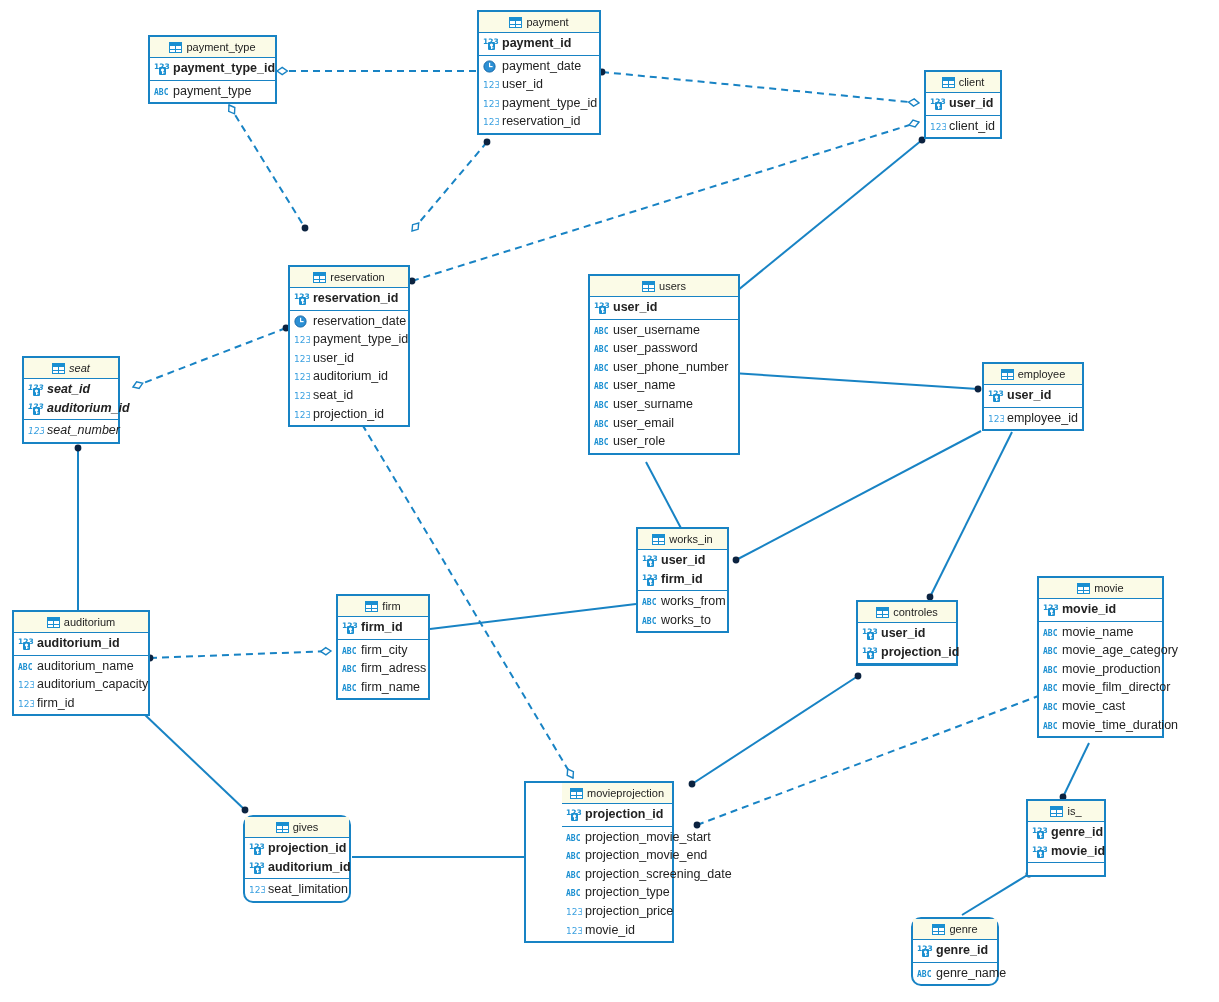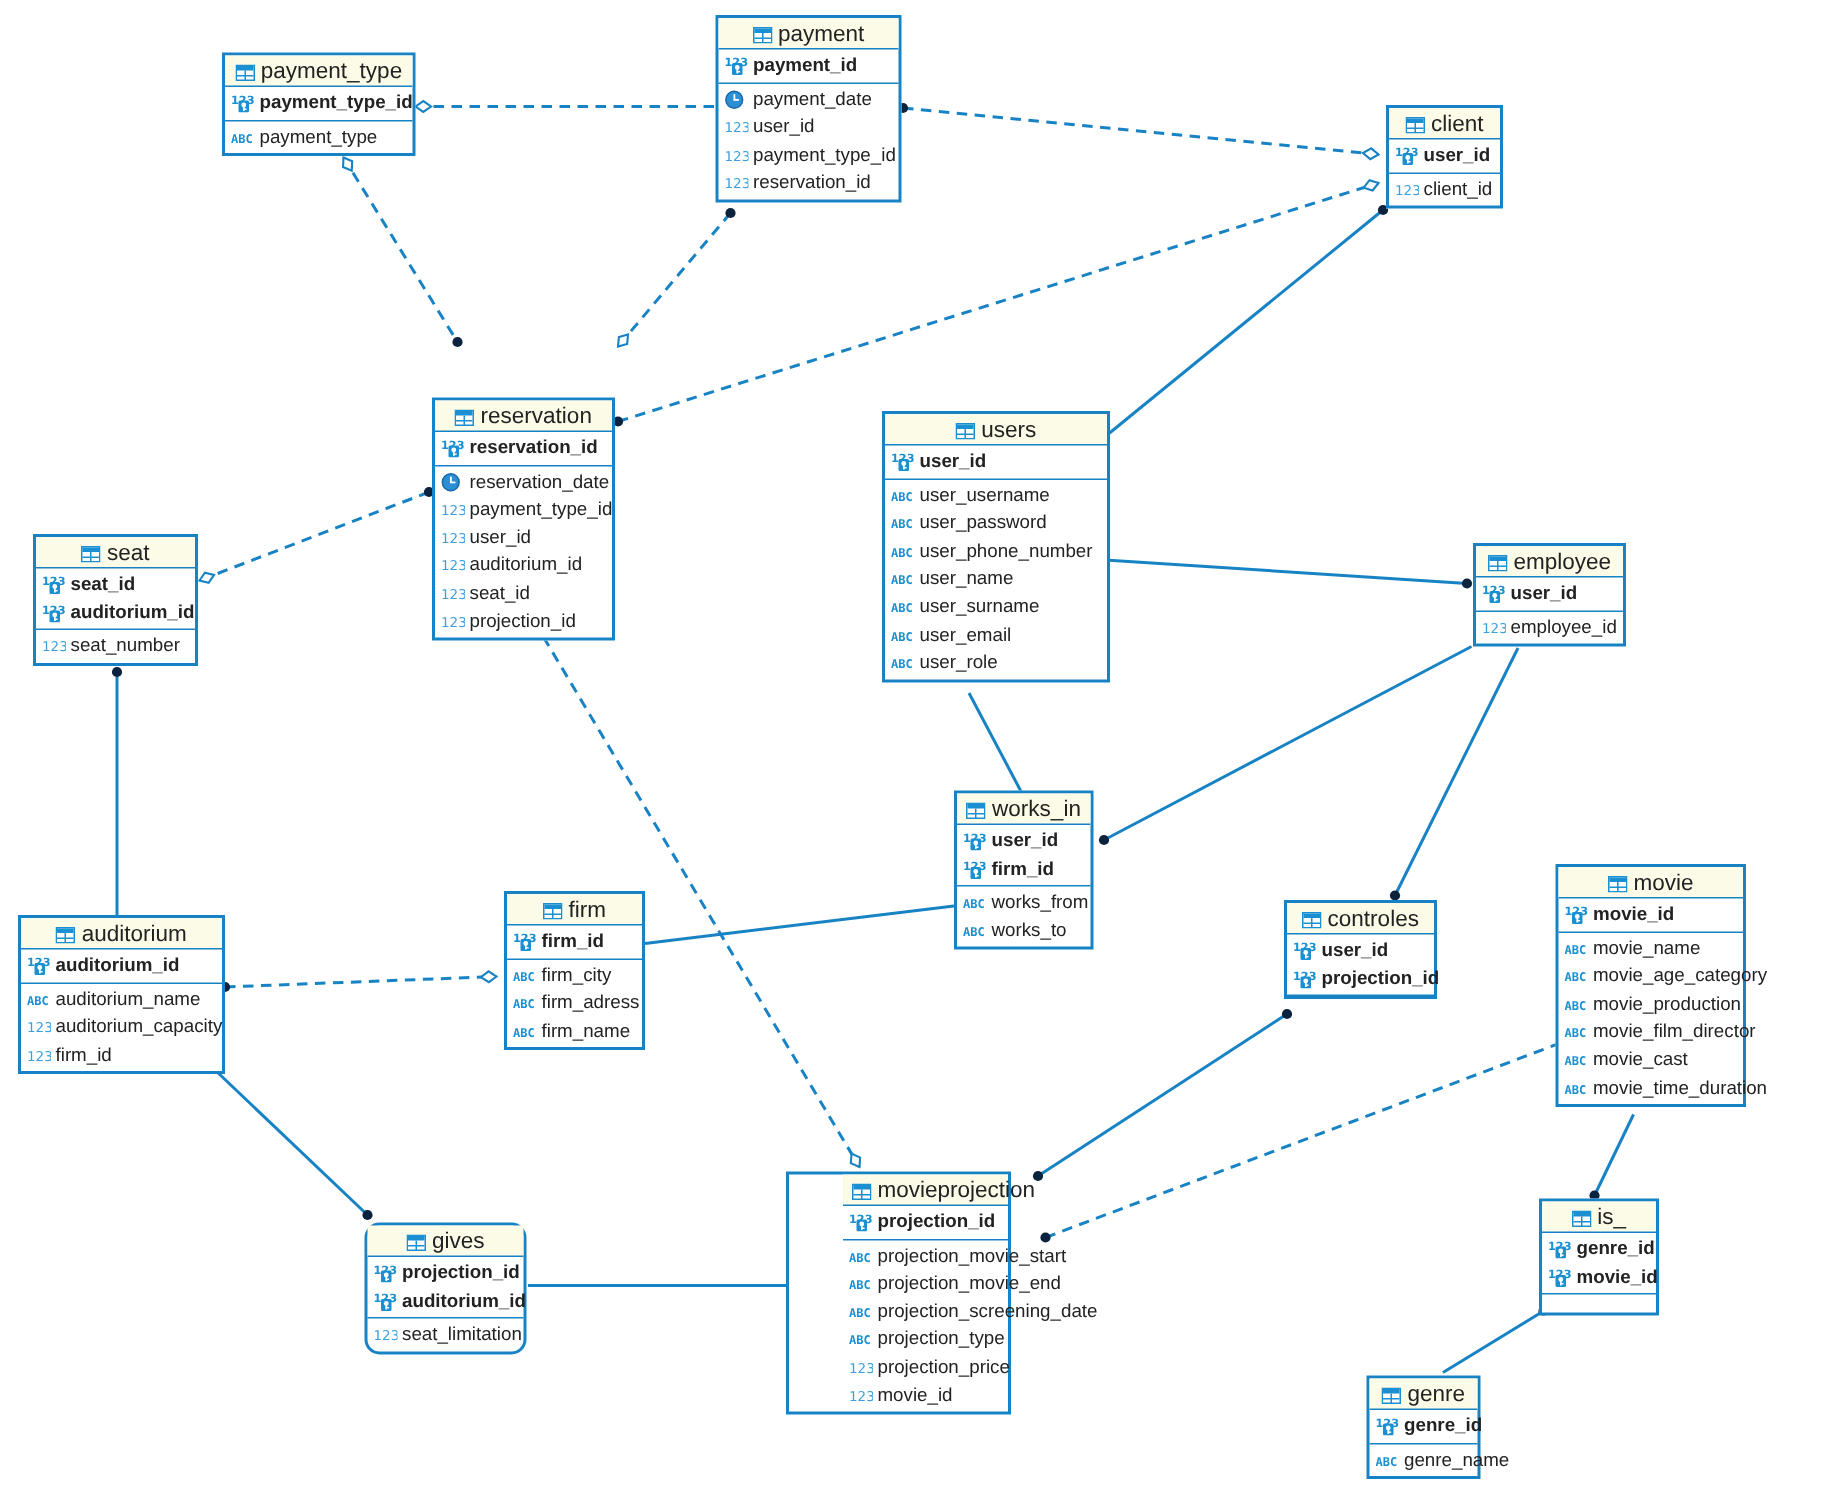--- a/index.html
+++ b/index.html
@@ -20,21 +20,21 @@
     background:#ffffff;
     box-sizing:border-box;
     z-index:5;
   }
   .ent-title{
     background:#fbfbe7;
     border-bottom:1px solid #1883c4;
     height:21px;
     line-height:21px;
     text-align:center;
-    font-size:15px;
+    font-size:11px;
     color:#222222;
     white-space:nowrap;
     padding:0 6px;
     box-sizing:border-box;
   }
   .ent-title .tbl-ico{
     display:inline-block;
     vertical-align:-2px;
     margin-right:4px;
   }
@@ -329,21 +329,21 @@
               <rect x="8" y="8.6" width="1.1" height="3.4" fill="#ffffff"></rect>
               <rect x="8" y="10.3" width="2.4" height="1" fill="#ffffff"></rect>
             </svg></span><span class="lbl">user_id</span></div>
       </div>
       <div class="ent-sec">
         <div class="attr"><span class="ico"><svg width="16" height="13" viewBox="0 0 16 13">
               <text x="0" y="10" font-family="DejaVu Sans, sans-serif" font-size="9" fill="#3aa0e0">123</text>
             </svg></span><span class="lbl">employee_id</span></div>
       </div>
     </div>
-    <div class="entity" style="left: 22px; top: 356px; width: 110px;">
+    <div class="entity" style="left: 22px; top: 356px; width: 98px; font-style: italic;">
       <div class="ent-title"><span class="tbl-ico"><svg width="13" height="11" viewBox="0 0 13 11">
             <rect x="0.5" y="0.5" width="12" height="10" fill="#ffffff" stroke="#1a8fd1"></rect>
             <rect x="1" y="1" width="11" height="3" fill="#1a8fd1"></rect>
             <rect x="6" y="4" width="1" height="6.5" fill="#1a8fd1"></rect>
             <rect x="1" y="7" width="11" height="1" fill="#1a8fd1"></rect>
           </svg></span><span>seat</span></div>
       <div class="ent-sec keys">
         <div class="attr pk"><span class="ico"><svg width="16" height="13" viewBox="0 0 16 13">
               <text x="0" y="7" font-family="DejaVu Sans, sans-serif" font-size="7.5" fill="#1a8fd1">123</text>
               <rect x="5" y="5" width="7" height="8" rx="1" fill="#1a8fd1"></rect>
@@ -598,21 +598,21 @@
               <rect x="8" y="8.6" width="1.1" height="3.4" fill="#ffffff"></rect>
               <rect x="8" y="10.3" width="2.4" height="1" fill="#ffffff"></rect>
             </svg></span><span class="lbl">auditorium_id</span></div>
       </div>
       <div class="ent-sec">
         <div class="attr"><span class="ico"><svg width="16" height="13" viewBox="0 0 16 13">
               <text x="0" y="10" font-family="DejaVu Sans, sans-serif" font-size="9" fill="#3aa0e0">123</text>
             </svg></span><span class="lbl">seat_limitation</span></div>
       </div>
     </div>
-    <div class="entity" style="left: 911px; top: 917px; width: 76px;">
+    <div class="entity" style="left: 911px; top: 917px; width: 88px; border-radius: 10px;">
       <div class="ent-title"><span class="tbl-ico"><svg width="13" height="11" viewBox="0 0 13 11">
             <rect x="0.5" y="0.5" width="12" height="10" fill="#ffffff" stroke="#1a8fd1"></rect>
             <rect x="1" y="1" width="11" height="3" fill="#1a8fd1"></rect>
             <rect x="6" y="4" width="1" height="6.5" fill="#1a8fd1"></rect>
             <rect x="1" y="7" width="11" height="1" fill="#1a8fd1"></rect>
           </svg></span><span>genre</span></div>
       <div class="ent-sec keys">
         <div class="attr pk"><span class="ico"><svg width="16" height="13" viewBox="0 0 16 13">
               <text x="0" y="7" font-family="DejaVu Sans, sans-serif" font-size="7.5" fill="#1a8fd1">123</text>
               <rect x="5" y="5" width="7" height="8" rx="1" fill="#1a8fd1"></rect>

